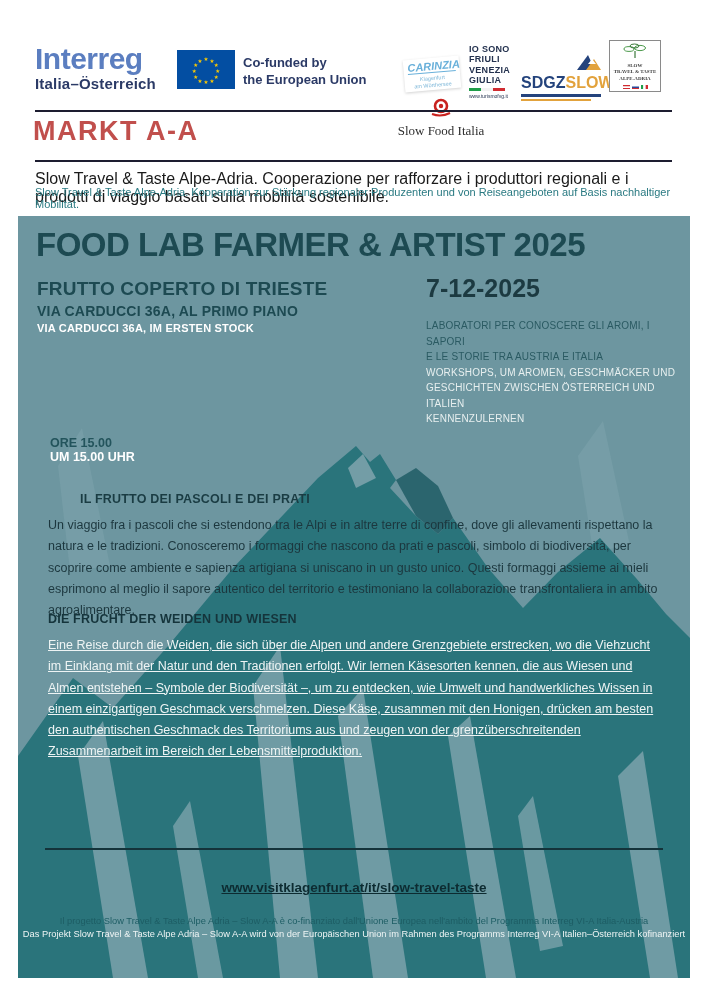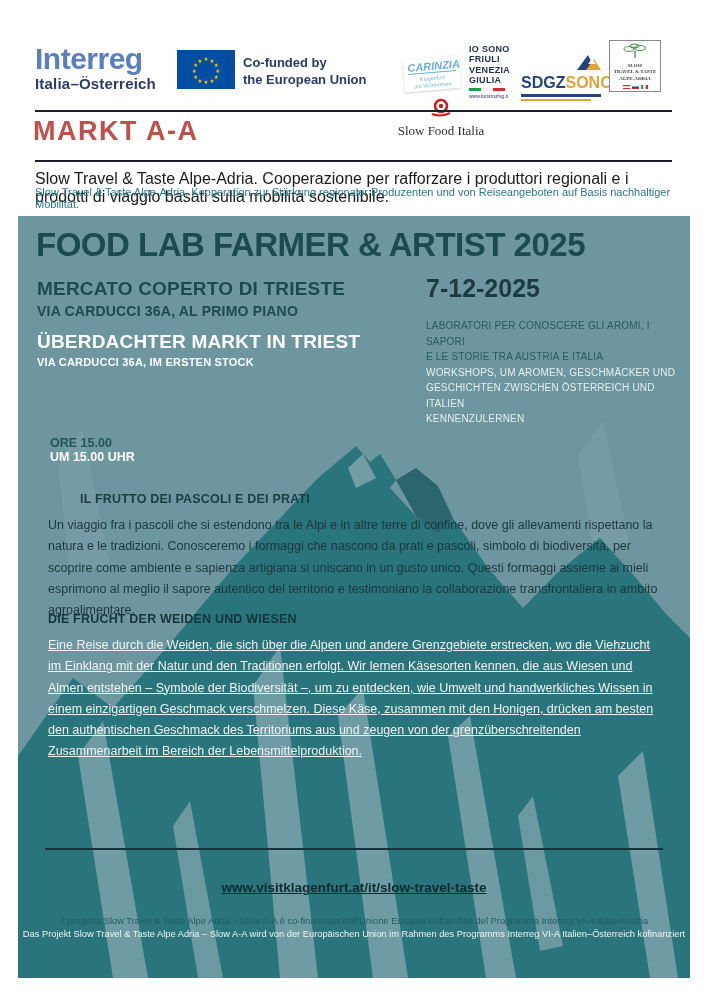--- a/index.html
+++ b/index.html
@@ -106,21 +106,21 @@
 
   <div class="abs" style="left:521px; top:52px; width:82px;">
     <div style="text-align:right;">
       <svg width="30" height="18">
         <polygon points="4,18 15,3 22,18" fill="#24437c"></polygon>
         <polygon points="13,18 21,7 28,18" fill="#e2a23c"></polygon>
         <polygon points="15,12 19,7 23,12" fill="#ffffff"></polygon>
       </svg>
     </div>
     <div>
-      <span class="sdgz-word sdgz-blue">SDGZ</span><span class="sdgz-word sdgz-orange">SONO</span>
+      <span class="sdgz-word sdgz-blue">SDGZ</span><span class="sdgz-word sdgz-orange">SLOW</span>
     </div>
     <div class="sdgz-bar" style="background:#24437c; width:80px;"></div>
     <div class="sdgz-bar" style="background:#e2a23c; width:70px;"></div>
   </div>
 
   <div class="abs stt-box" style="left:609px; top:40px;">
     <div>
       <svg width="26" height="16">
         <line x1="13" y1="15" x2="13" y2="8" stroke="#3c7a3c" stroke-width="1.2"></line>
         <ellipse cx="7" cy="6" rx="5" ry="2.4" fill="none" stroke="#4c9a4c" stroke-width="1"></ellipse>
@@ -185,23 +185,22 @@
       <polygon fill="#7ba2ab" opacity="0.85" points="600,560 625,535 660,762 632,762"></polygon>
       <polygon fill="#7ba2ab" opacity="0.8" points="155,610 172,585 205,762 180,762"></polygon>
       <polygon fill="#7ba2ab" opacity="0.8" points="500,600 515,580 545,730 522,735"></polygon>
       <polygon fill="#245f68" opacity="0.9" points="378,264 398,300 420,318 435,302 420,270 398,252"></polygon>
     </svg>
 
     <div class="poster-content">
       <div class="abs ev-title" style="left:18px; top:10px;">FOOD LAB FARMER &amp; ARTIST 2025</div>
 
       <div class="abs" style="left:19px; top:62px;">
-        <div class="venue-name-it">MERCATO COPERTO DI TRIESTE</div>
+        <div class="venue-name-it">FRUTTO COPERTO DI TRIESTE</div>
         <div class="venue-addr-it">VIA CARDUCCI 36A, AL PRIMO PIANO</div>
-        <div class="venue-name-de">ÜBERDACHTER MARKT IN TRIEST</div>
         <div class="venue-addr-de">VIA CARDUCCI 36A, IM ERSTEN STOCK</div>
       </div>
 
       <div class="abs" style="left:408px; top:58px; width:252px;">
         <div class="ev-date">7-12-2025</div>
         <div class="ev-desc-it preline">LABORATORI PER CONOSCERE GLI AROMI, I SAPORI
 E LE STORIE TRA AUSTRIA E ITALIA</div>
         <div class="ev-desc-de preline">WORKSHOPS, UM AROMEN, GESCHMÄCKER UND
 GESCHICHTEN ZWISCHEN ÖSTERREICH UND ITALIEN
 KENNENZULERNEN</div>

